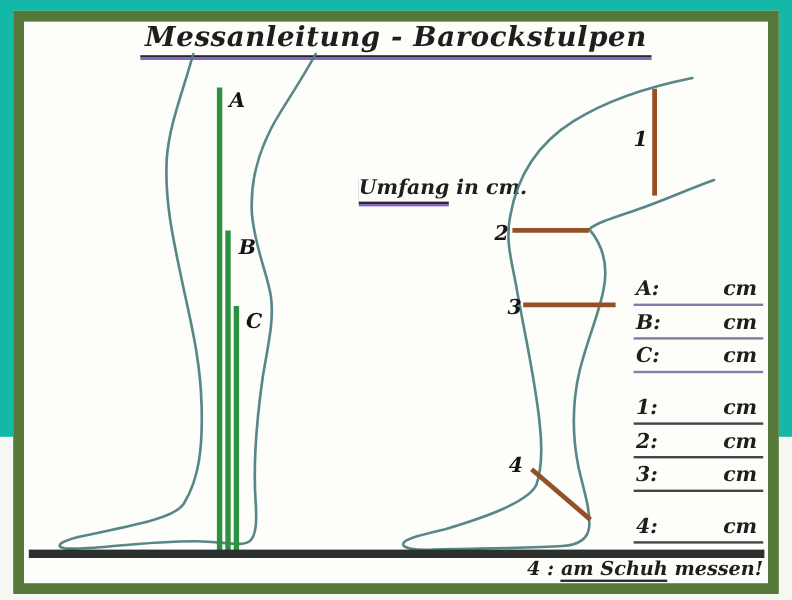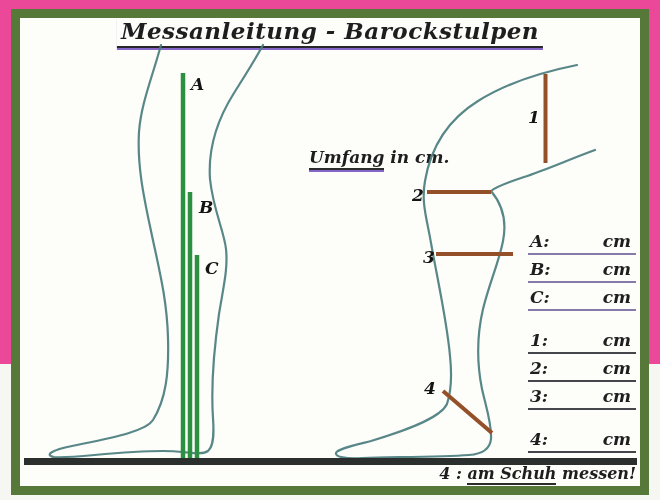--- a/index.html
+++ b/index.html
@@ -6,21 +6,21 @@
   html, body { width: 660px; height: 500px; }
   body {
     font-family: "DejaVu Serif", serif;
     background: #f6f6f2;
     color: #1e1e1e;
     overflow: hidden;
   }
   .page {
     position: relative;
     width: 660px; height: 364px;
-    background: #ec4899;
+    background: #14b8a6;
   }
   .frame {
     position: absolute;
     left: 11px; top: 9px;
     width: 638px; height: 486px;
     border: 9px solid #56793a;
     background: #fdfdfa;
   }
   .title {
     position: absolute;
@@ -41,21 +41,21 @@
     font-style: italic;
     font-weight: bold;
     white-space: nowrap;
   }
   .heading .uword {
     border-bottom: 2px solid #2c2c2c;
     box-shadow: 0 2px 0 #8465c8;
     padding-bottom: 1px;
   }
   .heading-length { left: 30px; top: 150px; }
-  .heading-girth  { left: 299px; top: 147px; margin-left: 10px; }
+  .heading-girth  { left: 299px; top: 147px; }
   svg.drawing {
     position: absolute; left: 0; top: 0;
     width: 660px; height: 500px;
   }
   .diag-label {
     position: absolute;
     font-size: 17px;
     font-style: italic;
     font-weight: bold;
     color: #141414;

